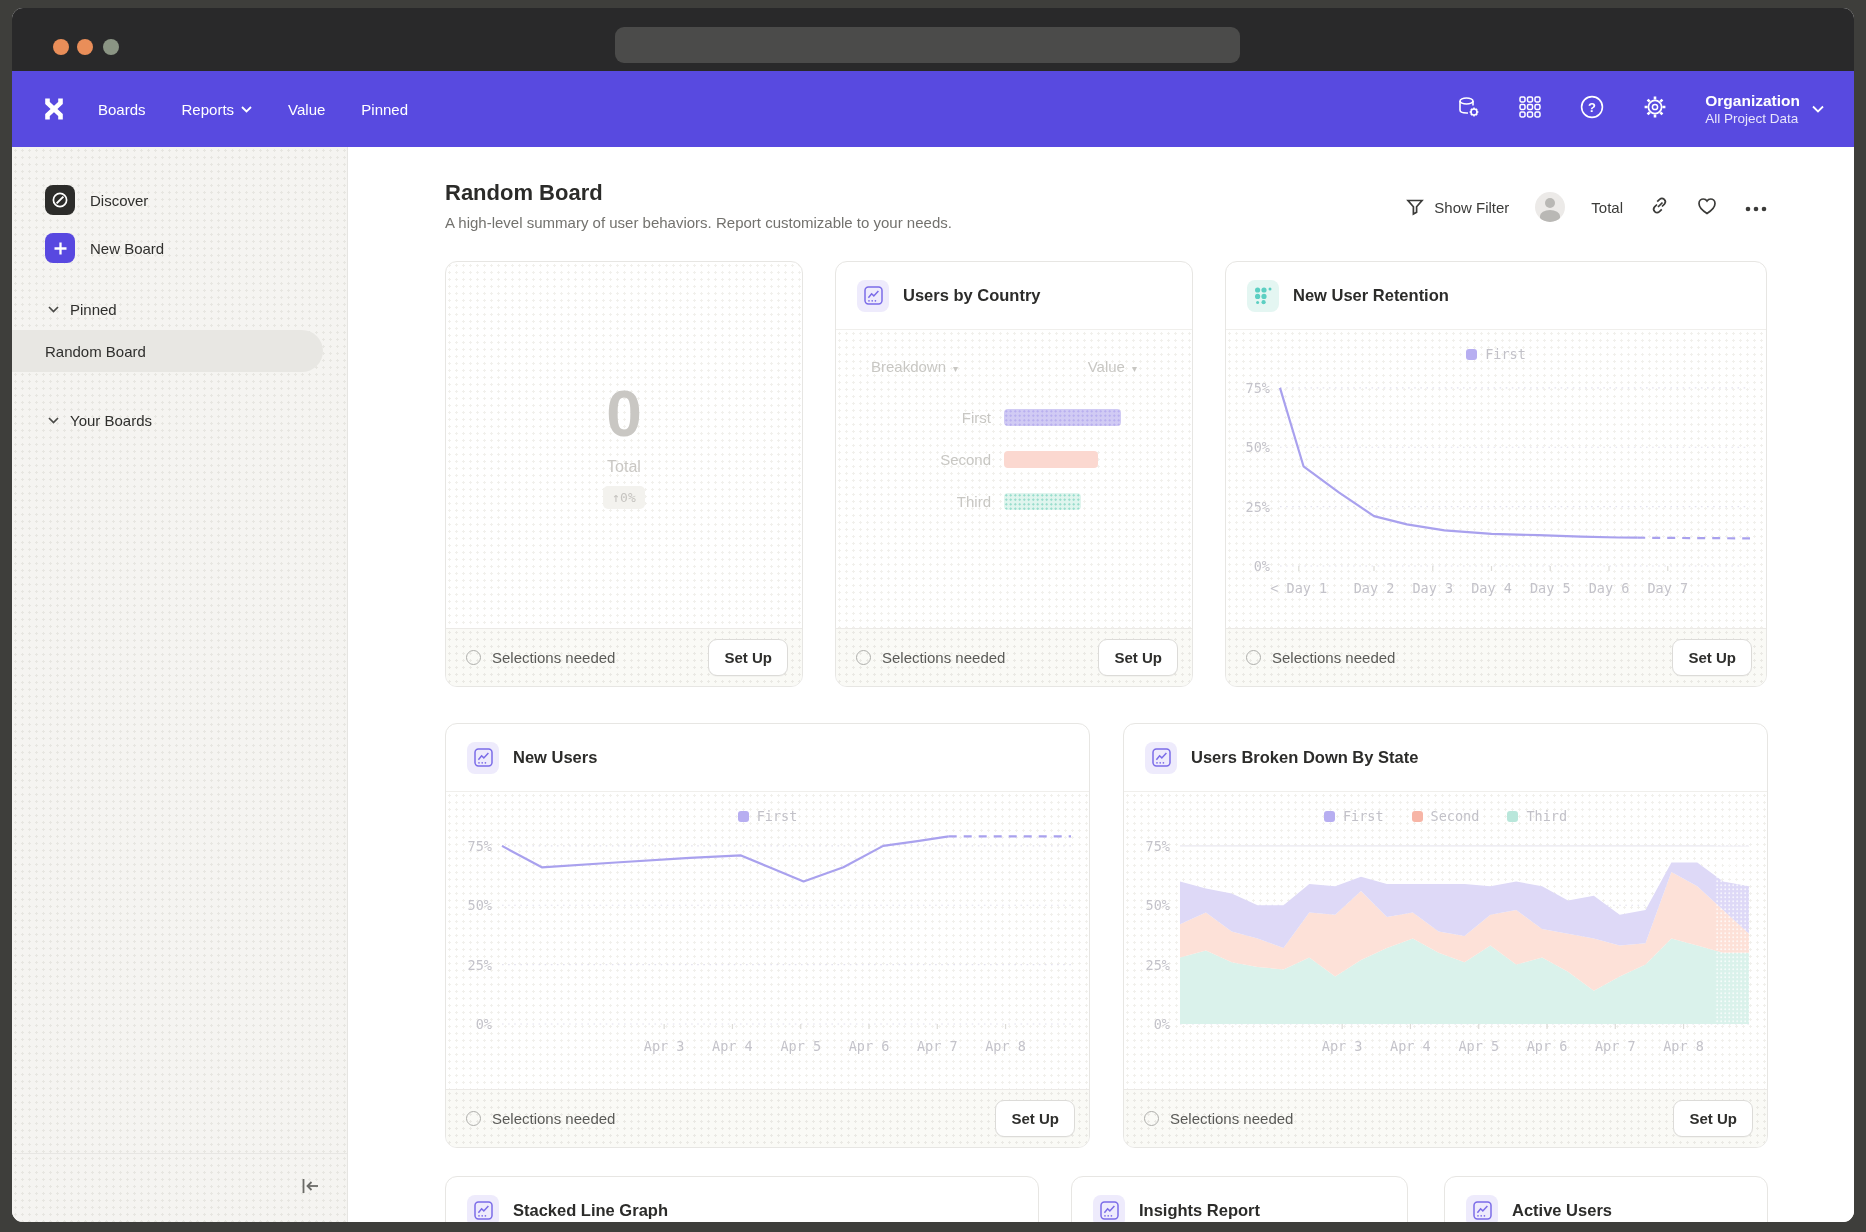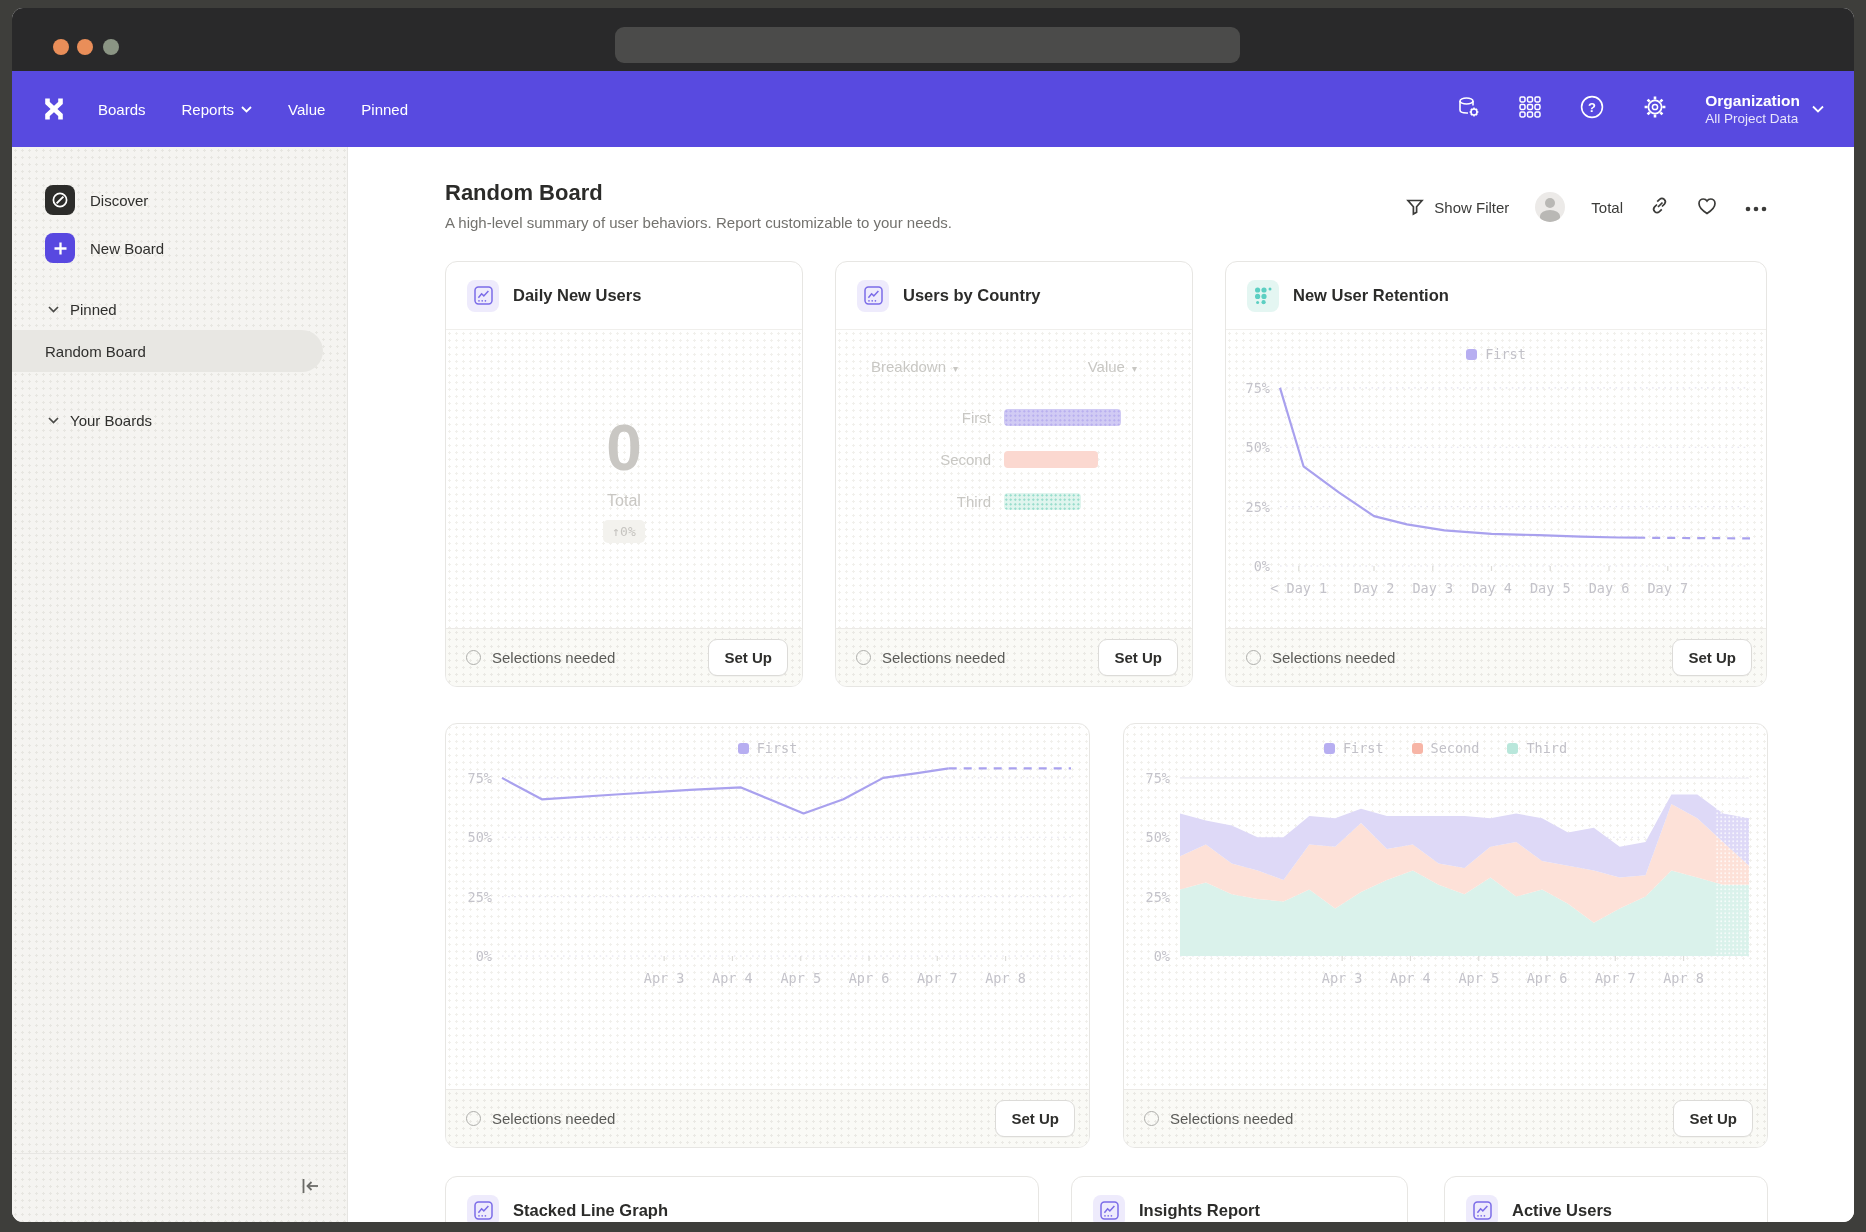--- a/index.html
+++ b/index.html
@@ -320,32 +320,20 @@
                   <circle cx="12" cy="4" r="2.3" fill="#3b3b39"></circle>
                   <circle cx="20" cy="4" r="2.3" fill="#3b3b39"></circle>
                 </svg>
             </span>
           </div>
         </div>
 
         <div class="row row1">
 
           <div class="card" style="width:358px;height:426px;">
-            <div class="card-head">
-              <span class="tile32 tile-lav">
-                <svg width="21" height="21" viewBox="0 0 21 21">
-                  <rect x="2" y="2" width="17" height="17" rx="3.4" fill="none" stroke="#7b6ce8" stroke-width="1.5"></rect>
-                  <polyline points="5.4,12.8 8.6,8.8 10.8,10.9 15.4,5.9" fill="none" stroke="#7b6ce8" stroke-width="1.5"></polyline>
-                  <circle cx="6" cy="15.8" r="0.85" fill="#7b6ce8"></circle>
-                    <circle cx="9.2" cy="15.8" r="0.85" fill="#7b6ce8"></circle>
-                    <circle cx="12.4" cy="15.8" r="0.85" fill="#7b6ce8"></circle>
-                </svg>
-              </span>
-              <span class="card-title">Daily New Users</span>
-            </div>
             <div class="card-body">
               <div class="big-center">
                 <div class="big-zero">0</div>
                 <div class="big-label">Total</div>
                 <div class="delta-badge">↑0%</div>
               </div>
             </div>
             <div class="card-foot">
               <span class="foot-status">
                   <span class="foot-circle"></span>
@@ -454,20 +442,32 @@
                   <span>Selections needed</span>
                 </span>
               <button class="setup-btn">Set Up</button>
             </div>
           </div>
         </div>
 
         <div class="row row2">
 
           <div class="card" style="width:645px;height:425px;">
+            <div class="card-head">
+              <span class="tile32 tile-lav">
+                <svg width="21" height="21" viewBox="0 0 21 21">
+                  <rect x="2" y="2" width="17" height="17" rx="3.4" fill="none" stroke="#7b6ce8" stroke-width="1.5"></rect>
+                  <polyline points="5.4,12.8 8.6,8.8 10.8,10.9 15.4,5.9" fill="none" stroke="#7b6ce8" stroke-width="1.5"></polyline>
+                  <circle cx="6" cy="15.8" r="0.85" fill="#7b6ce8"></circle>
+                    <circle cx="9.2" cy="15.8" r="0.85" fill="#7b6ce8"></circle>
+                    <circle cx="12.4" cy="15.8" r="0.85" fill="#7b6ce8"></circle>
+                </svg>
+              </span>
+              <span class="card-title">New Users</span>
+            </div>
             <div class="card-body">
               <div class="legend">
                   <span class="legend-item">
                     <span class="legend-sw" style="background: rgb(183, 174, 241);"></span>
                     <span>First</span>
                   </span>
                 </div>
               <div class="chart-host">
                   <svg viewBox="0 0 643 250">
                     <line x1="56" y1="21.875" x2="625" y2="21.875" stroke="#e4e2ee" stroke-width="1.2" stroke-dasharray="1.6 4.5"></line>
@@ -498,20 +498,32 @@
             <div class="card-foot">
               <span class="foot-status">
                   <span class="foot-circle"></span>
                   <span>Selections needed</span>
                 </span>
               <button class="setup-btn">Set Up</button>
             </div>
           </div>
 
           <div class="card" style="width:645px;height:425px;">
+            <div class="card-head">
+              <span class="tile32 tile-lav">
+                <svg width="21" height="21" viewBox="0 0 21 21">
+                  <rect x="2" y="2" width="17" height="17" rx="3.4" fill="none" stroke="#7b6ce8" stroke-width="1.5"></rect>
+                  <polyline points="5.4,12.8 8.6,8.8 10.8,10.9 15.4,5.9" fill="none" stroke="#7b6ce8" stroke-width="1.5"></polyline>
+                  <circle cx="6" cy="15.8" r="0.85" fill="#7b6ce8"></circle>
+                    <circle cx="9.2" cy="15.8" r="0.85" fill="#7b6ce8"></circle>
+                    <circle cx="12.4" cy="15.8" r="0.85" fill="#7b6ce8"></circle>
+                </svg>
+              </span>
+              <span class="card-title">Users Broken Down By State</span>
+            </div>
             <div class="card-body">
               <div class="legend">
                   <span class="legend-item">
                     <span class="legend-sw" style="background: rgb(183, 174, 241);"></span>
                     <span>First</span>
                   </span>
                   <span class="legend-item">
                     <span class="legend-sw" style="background: rgb(247, 181, 166);"></span>
                     <span>Second</span>
                   </span>

